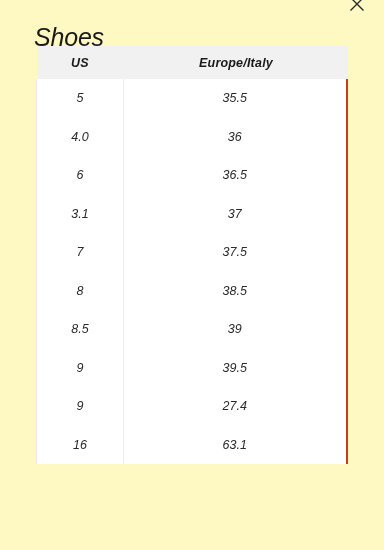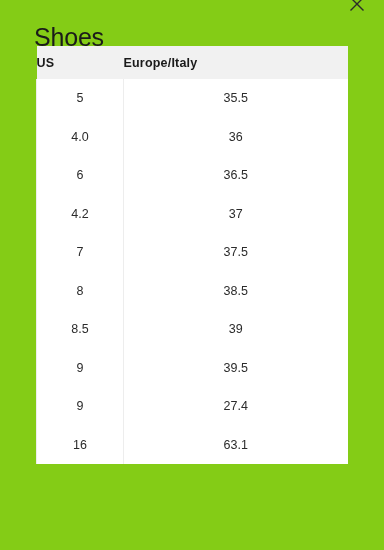--- a/index.html
+++ b/index.html
@@ -12,22 +12,23 @@
     background: #ffffff;
     font-family: "Liberation Sans", sans-serif;
     overflow: hidden;
     position: relative;
     -webkit-font-smoothing: antialiased;
   }
 
   #modal {
     position: absolute;
     inset: 0;
-    background: #84cc16;
+    background: #fef9c3;
     overflow: hidden;
+    font-style: italic;
   }
 
   
   #close-btn {
     position: absolute;
     top: -7px;
     right: 16px;
     width: 22px;
     height: 22px;
     display: flex;
@@ -72,21 +73,21 @@
   table#size-table col.c-eu     { width: 225px; }
 
   #size-table thead th {
     background: #f1f1f1;
     font-size: 12.5px;
     font-weight: 700;
     color: #1a1a1a;
     letter-spacing: 0.2px;
     height: 33px;
     padding: 0;
-    text-align: left;
+    text-align: center;
     border: 0;
     vertical-align: middle;
   }
 
   #size-table tbody td {
     height: 38.5px;
     padding: 0;
     font-size: 12.5px;
     font-weight: 400;
     color: #2b2b2b;
@@ -95,21 +96,21 @@
     background: #ffffff;
     border-left: 1px solid #ededed;
     border-right: 1px solid #ededed;
   }
   #size-table tbody td.cell-us {
     border-left: 1px solid #ededed;
     border-right: 1px solid #ededed;
   }
   #size-table tbody td.cell-eu {
     border-left: none;
-    border-right: 2px solid #c2410c;
+    border-right: 6px solid #c2410c;
   }
 </style>
 </head>
 <body>
 
 <div id="modal">
 
   <button id="close-btn" aria-label="Close">
     <span>
       <svg width="14" height="14" viewBox="0 0 14 14" aria-hidden="true">
@@ -139,21 +140,21 @@
         </tr>
         <tr>
           <td class="cell-us">4.0</td>
           <td class="cell-eu">36</td>
         </tr>
         <tr>
           <td class="cell-us">6</td>
           <td class="cell-eu">36.5</td>
         </tr>
         <tr>
-          <td class="cell-us">4.2</td>
+          <td class="cell-us">3.1</td>
           <td class="cell-eu">37</td>
         </tr>
         <tr>
           <td class="cell-us">7</td>
           <td class="cell-eu">37.5</td>
         </tr>
         <tr>
           <td class="cell-us">8</td>
           <td class="cell-eu">38.5</td>
         </tr>

